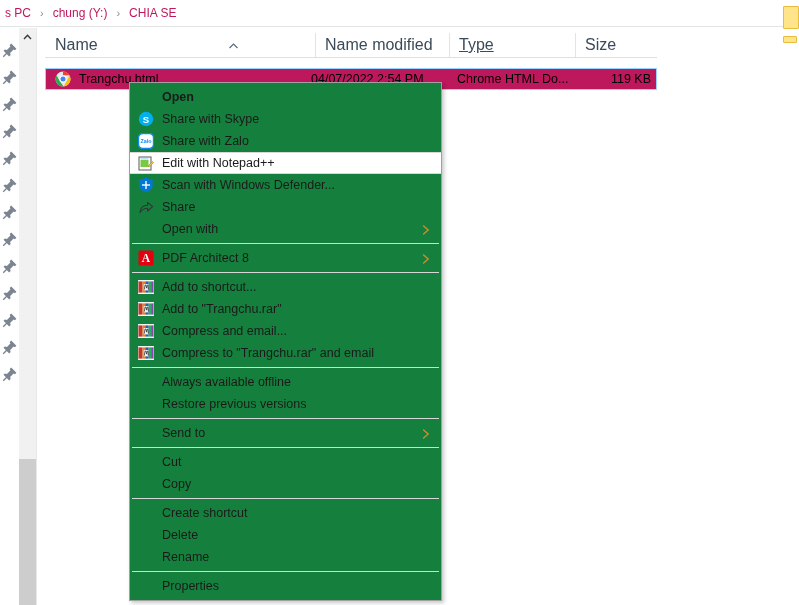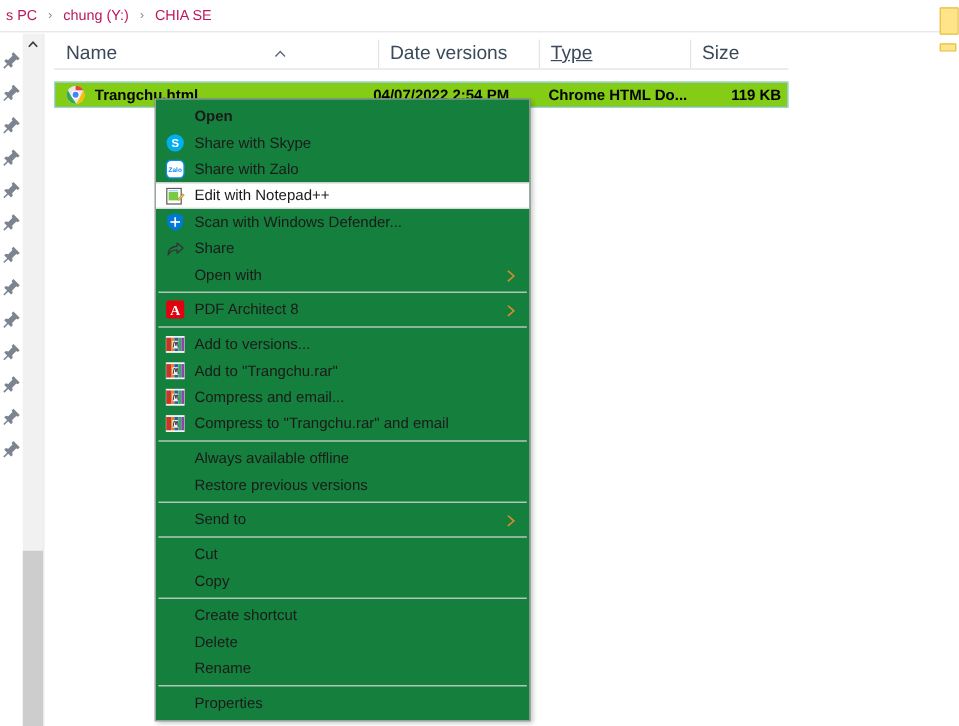--- a/index.html
+++ b/index.html
@@ -73,23 +73,22 @@
   .col-type { left: 404px; width: 115px; text-decoration: underline; }
   .col-size { left: 530px; width: 82px; }
   .sort-chevron {
     position: absolute; left: 183px; top: 3px;
     width: 11px; height: 8px;
   }
 
   
   .file-row {
     position: absolute; left: 45px; top: 68px; width: 612px; height: 22px;
-    background: #84cc16;
+    background: #be185d;
     border: 1px solid #99d1ff;
-    font-weight: bold;
   }
   .file-cell {
     position: absolute; top: 0; height: 20px;
     display: flex; align-items: center;
     font-size: 12.5px; color: #000;
   }
   .fc-name { left: 9px; }
   .fc-date { left: 265px; }
   .fc-type { left: 411px; }
   .fc-size { left: 525px; width: 80px; justify-content: flex-end; }
@@ -264,21 +263,21 @@
   <div class="col-header">
     <div class="col col-name">
       <span>Name</span>
       <span class="sort-chevron">
         <svg width="11" height="8" viewBox="0 0 11 8">
             <path d="M1.5 6 L5.5 2 L9.5 6" stroke="#5a6b7d" stroke-width="1.2" fill="none"></path>
           </svg>
       </span>
     </div>
     <div class="col col-date">
-      <span>Date versions</span>
+      <span>Name modified</span>
     </div>
     <div class="col col-type">
       <span>Type</span>
     </div>
     <div class="col col-size">
       <span>Size</span>
     </div>
   </div>
 
   <div class="file-row">
@@ -368,21 +367,21 @@
             <rect x="0.5" y="2" width="4" height="12" fill="#c0392b"></rect>
             <rect x="4.6" y="2" width="2.6" height="12" fill="#e67e22"></rect>
             <rect x="7.3" y="2" width="3.4" height="12" fill="#2e5fa3"></rect>
             <rect x="10.8" y="2" width="2.2" height="12" fill="#27ae60"></rect>
             <rect x="13.1" y="2" width="2.4" height="12" fill="#8e44ad"></rect>
             <rect x="5.6" y="5" width="4.8" height="6.4" fill="#f2f2f2"></rect>
             <path d="M6.3 10.6 L7 6.1 L8 6.1 L8.6 9.1 L9.3 6.1 L10 6.1 L10.4 10.6" fill="none" stroke="#333" stroke-width="0.8"></path>
             <rect x="0.5" y="1.2" width="15" height="1.2" fill="#f7f7f7"></rect>
             <rect x="0.5" y="13.6" width="15" height="1.2" fill="#f7f7f7"></rect>
           </svg></span>
-        <span>Add to versions...</span>
+        <span>Add to shortcut...</span>
       </div>
       <div class="mi">
         <span class="mi-icon"><svg width="16" height="16" viewBox="0 0 16 16">
             <rect x="0" y="1" width="16" height="14" fill="#e8e8e8"></rect>
             <rect x="0.5" y="2" width="4" height="12" fill="#c0392b"></rect>
             <rect x="4.6" y="2" width="2.6" height="12" fill="#e67e22"></rect>
             <rect x="7.3" y="2" width="3.4" height="12" fill="#2e5fa3"></rect>
             <rect x="10.8" y="2" width="2.2" height="12" fill="#27ae60"></rect>
             <rect x="13.1" y="2" width="2.4" height="12" fill="#8e44ad"></rect>
             <rect x="5.6" y="5" width="4.8" height="6.4" fill="#f2f2f2"></rect>

